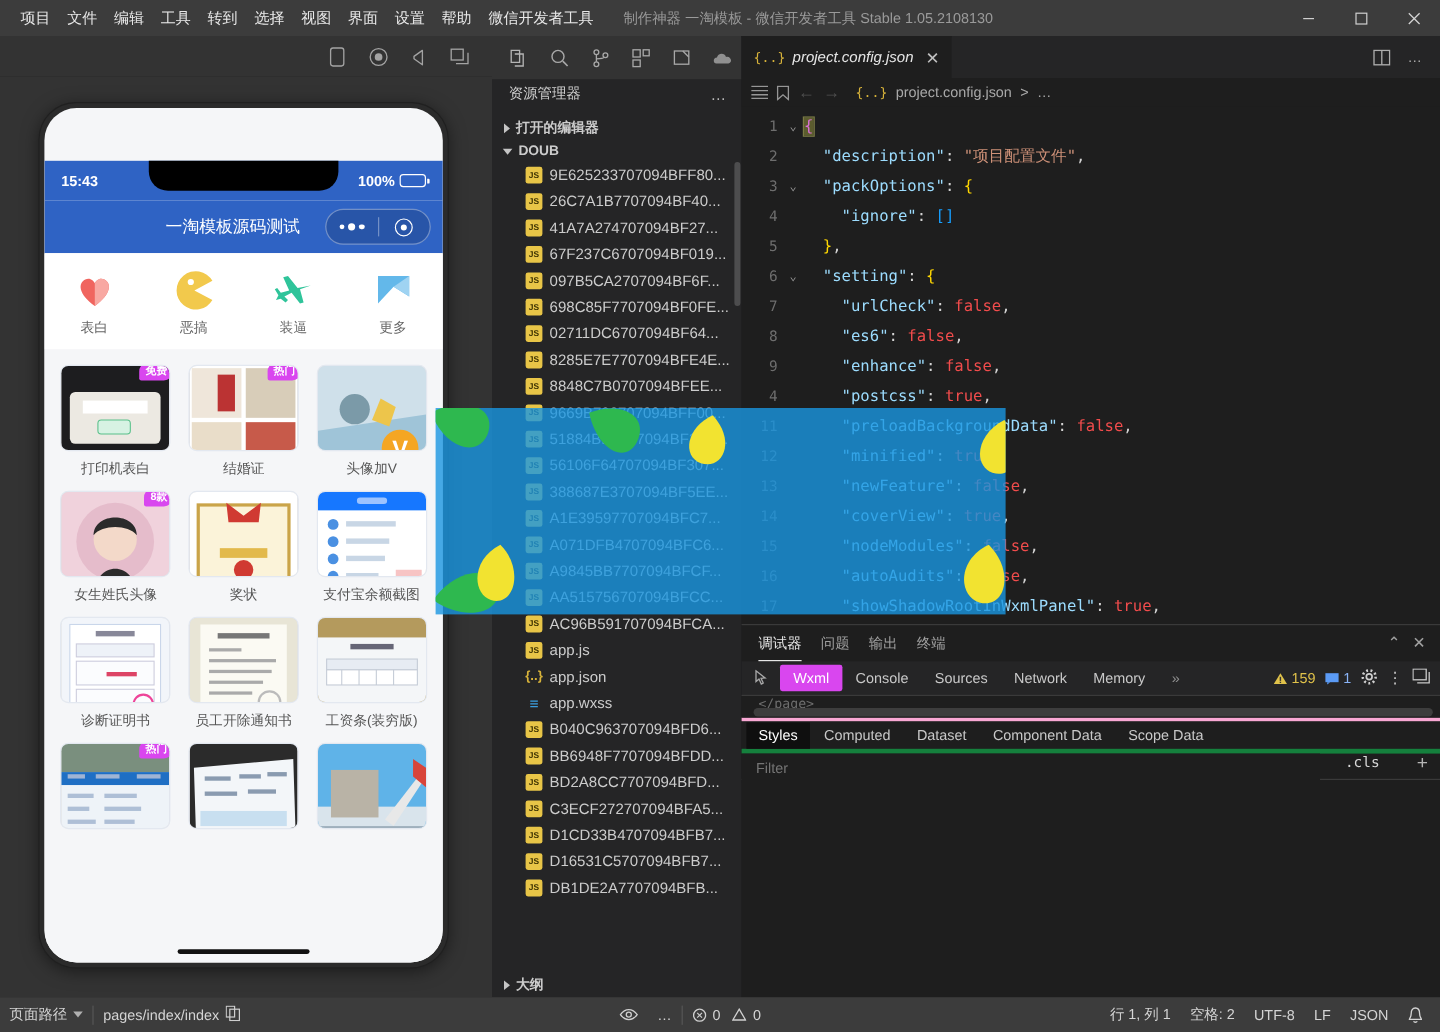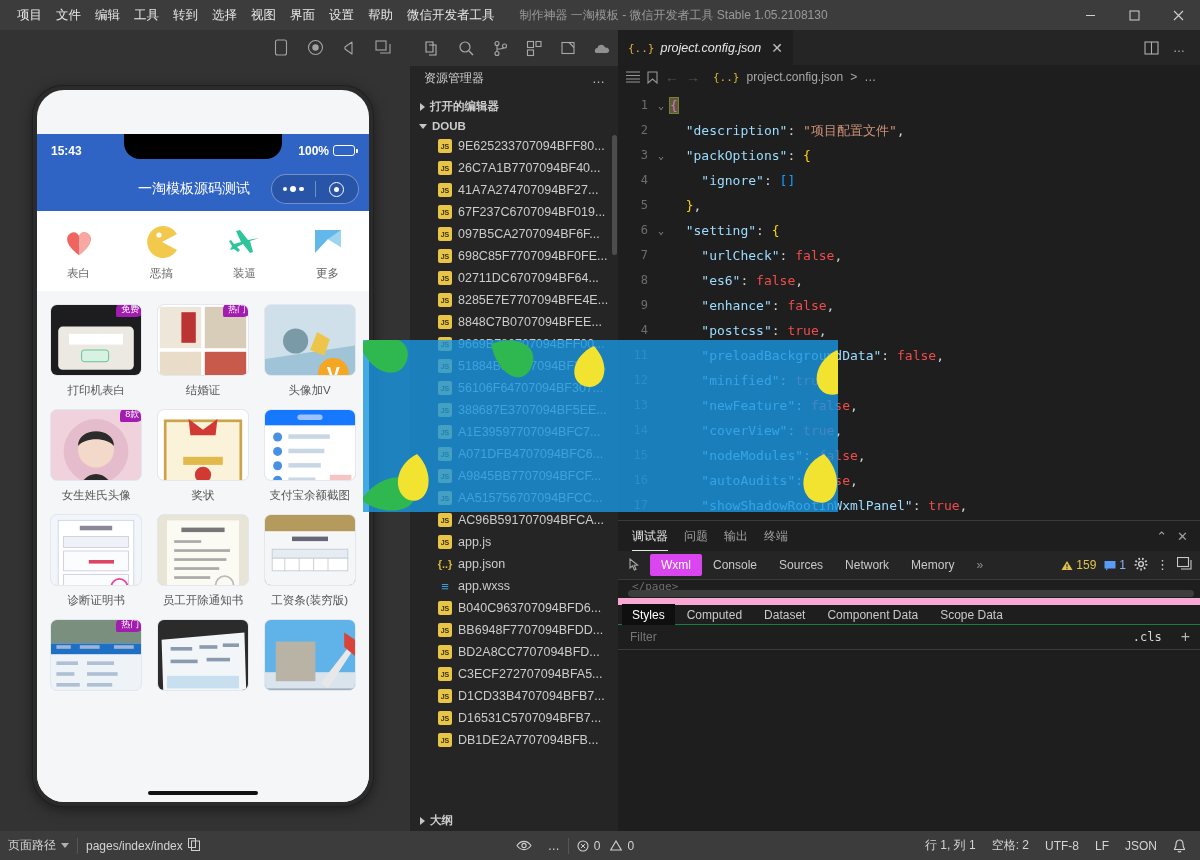--- a/index.html
+++ b/index.html
@@ -132,23 +132,23 @@
     display: grid; grid-template-columns: repeat(3, 1fr);
     gap: 11px 8px; padding: 13px 10px 8px;
   }
   .cell { display: flex; flex-direction: column; align-items: center; }
   .thumb {
     width: 92px; height: 72px; border-radius: 7px; position: relative;
     overflow: hidden; background: #ddd; border: 1px solid #e3e8f0;
   }
   .badge {
     position: absolute; top: -3px; right: -3px; z-index: 3;
-    background: #a21caf; color: #fff; font-size: 9px;
+    background: #d946ef; color: #fff; font-size: 9px;
     padding: 2px 5px; border-radius: 8px 8px 8px 2px;
-    font-weight: normal; line-height: 1.2;
+    font-weight: bold; line-height: 1.2;
   }
   .cell-label { font-size: 11.5px; color: #555; margin-top: 7px; white-space: nowrap; }
   .home-ind {
     position: absolute; bottom: 7px; left: 50%; transform: translateX(-50%);
     width: 110px; height: 4px; border-radius: 2px; background: #111;
   }
 
   
   .activity {
     position: absolute; top: 30px; left: 410px; width: 208px; height: 801px;
@@ -266,27 +266,27 @@
     height: 18px; background: #1e1e1e; position: relative; overflow: hidden;
     font-family: "DejaVu Sans Mono", monospace; font-size: 11px; color: #6d6d6d;
     padding-left: 14px;
   }
   .hscroll {
     position: absolute; left: 10px; right: 6px; bottom: 1px; height: 7px;
     background: #3d3d3d; border-radius: 4px;
   }
   .styles-bar {
     height: 26px; background: #1e1e1e; display: flex; align-items: center;
-    gap: 2px; padding-left: 4px; border-top: 7px solid #f9a8d4;
+    gap: 2px; padding-left: 4px; border-top: 3px solid #f9a8d4;
   }
   .st-tab { padding: 4px 10px; font-size: 12px; color: #c9c9c9; }
   .st-tab.active { background: #0f0f0f; color: #fff; }
   .filter-row {
-    height: 26px; display: flex; align-items: center; gap: 0;
-    border-top: 1px solid #15803d; border-bottom: 1px solid #3a3a3a;
+    height: 26px; display: flex; gap: 12px;
+    border-top: 4px solid #15803d; border-bottom: 1px solid #3a3a3a;
   }
   .filter-input {
     flex: 1; background: #1e1e1e; border: none; outline: none; color: #9a9a9a;
     font-size: 12px; padding-left: 12px; height: 24px;
     font-family: "Liberation Sans", sans-serif;
   }
   .cls-btn { font-family: "DejaVu Sans Mono", monospace; font-size: 12px; color: #d8d8d8; padding: 0 9px; }
   .plus-btn { font-size: 16px; color: #b5b5b5; padding: 0 10px; }
 
   

